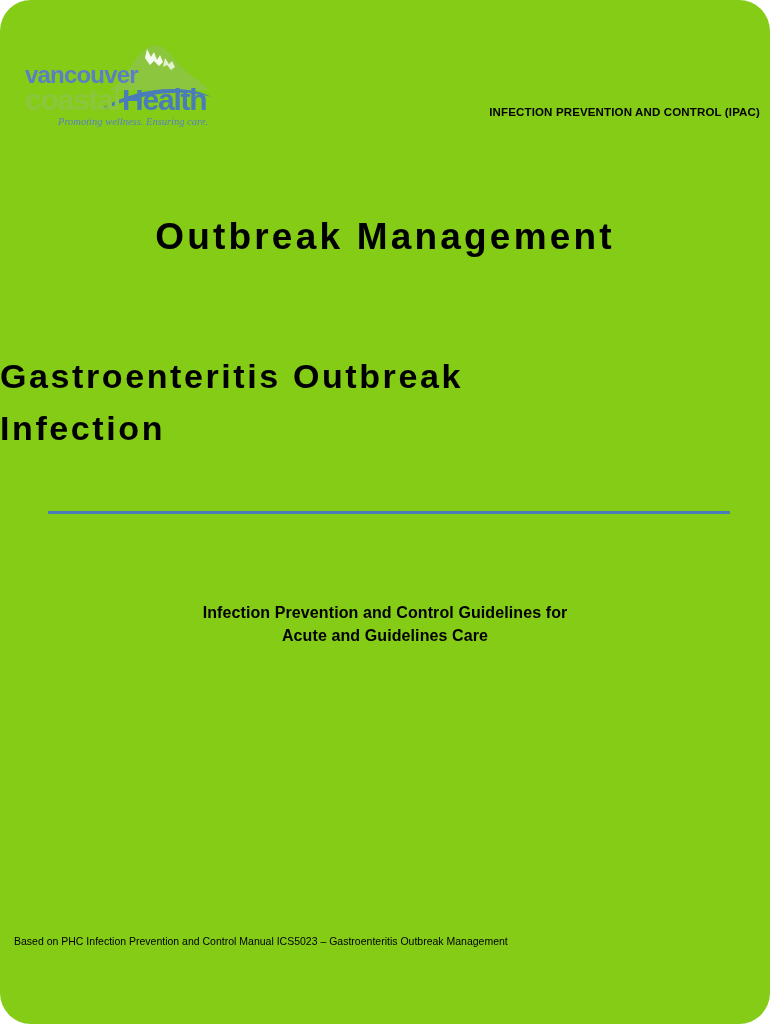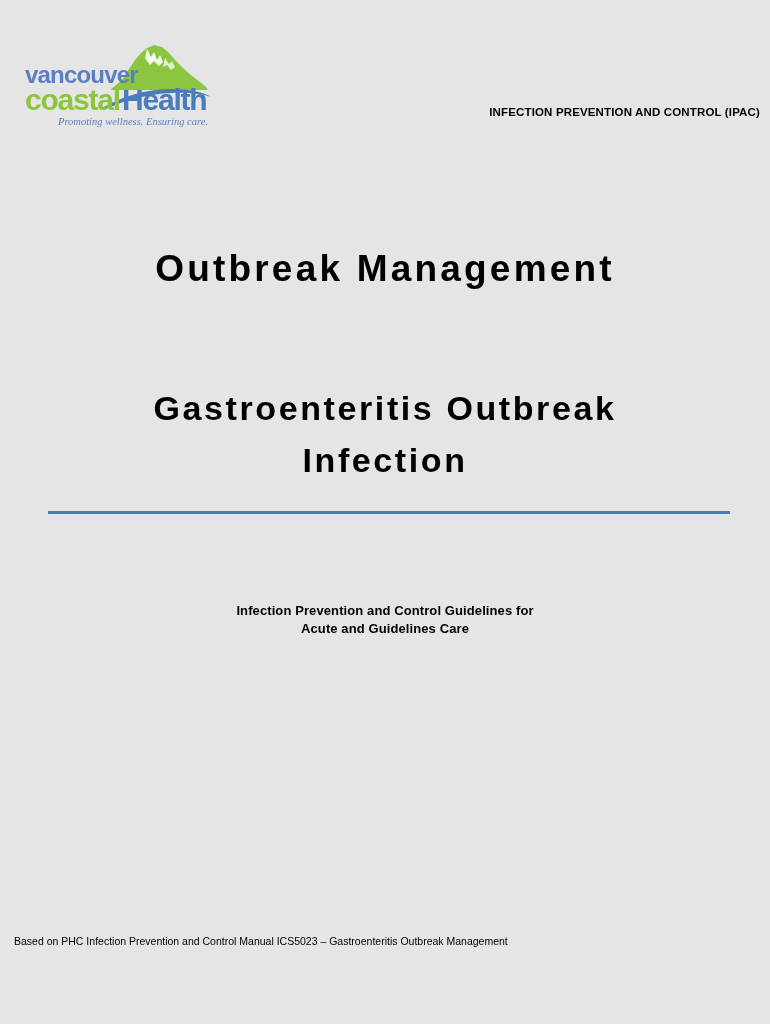--- a/index.html
+++ b/index.html
@@ -6,24 +6,25 @@
   html, body {
     margin: 0;
     padding: 0;
     background: #ffffff;
   }
 
   .page {
     position: relative;
     width: 770px;
     height: 1024px;
-    background: #e5e5e5;
+    background: #84cc16;
     overflow: hidden;
     font-family: "Liberation Sans", sans-serif;
     color: #000000;
+    border-radius: 31px;
   }
 
   
   .page-header {
     position: absolute;
     top: 36px;
     left: 0;
     width: 770px;
     height: 104px;
   }
@@ -51,40 +52,40 @@
     font-size: 11.5px;
     font-weight: bold;
     letter-spacing: 0.15px;
     white-space: nowrap;
   }
 
   
   .title-block {
     position: absolute;
     left: 0;
-    top: 248px;
+    top: 216px;
     width: 770px;
     text-align: center;
   }
 
   .doc-title {
     font-size: 37px;
     font-weight: bold;
     letter-spacing: 3.2px;
     line-height: 1.15;
     margin: 0;
     white-space: nowrap;
   }
 
   .doc-subtitle {
     position: absolute;
     left: 0;
     top: 135px;
     width: 770px;
-    text-align: center;
+    text-align: left;
     font-size: 34px;
     font-weight: bold;
     letter-spacing: 2.6px;
     line-height: 1.52;
     margin: 0;
   }
 
   .doc-subtitle .line2 {
     display: block;
   }
@@ -99,21 +100,21 @@
     background: #4a7cba;
   }
 
   
   .body-heading {
     position: absolute;
     left: 0;
     top: 602px;
     width: 770px;
     text-align: center;
-    font-size: 13px;
+    font-size: 16px;
     font-weight: bold;
     line-height: 1.42;
     letter-spacing: 0.1px;
   }
 
   .body-heading .bline {
     display: block;
   }
 
   

